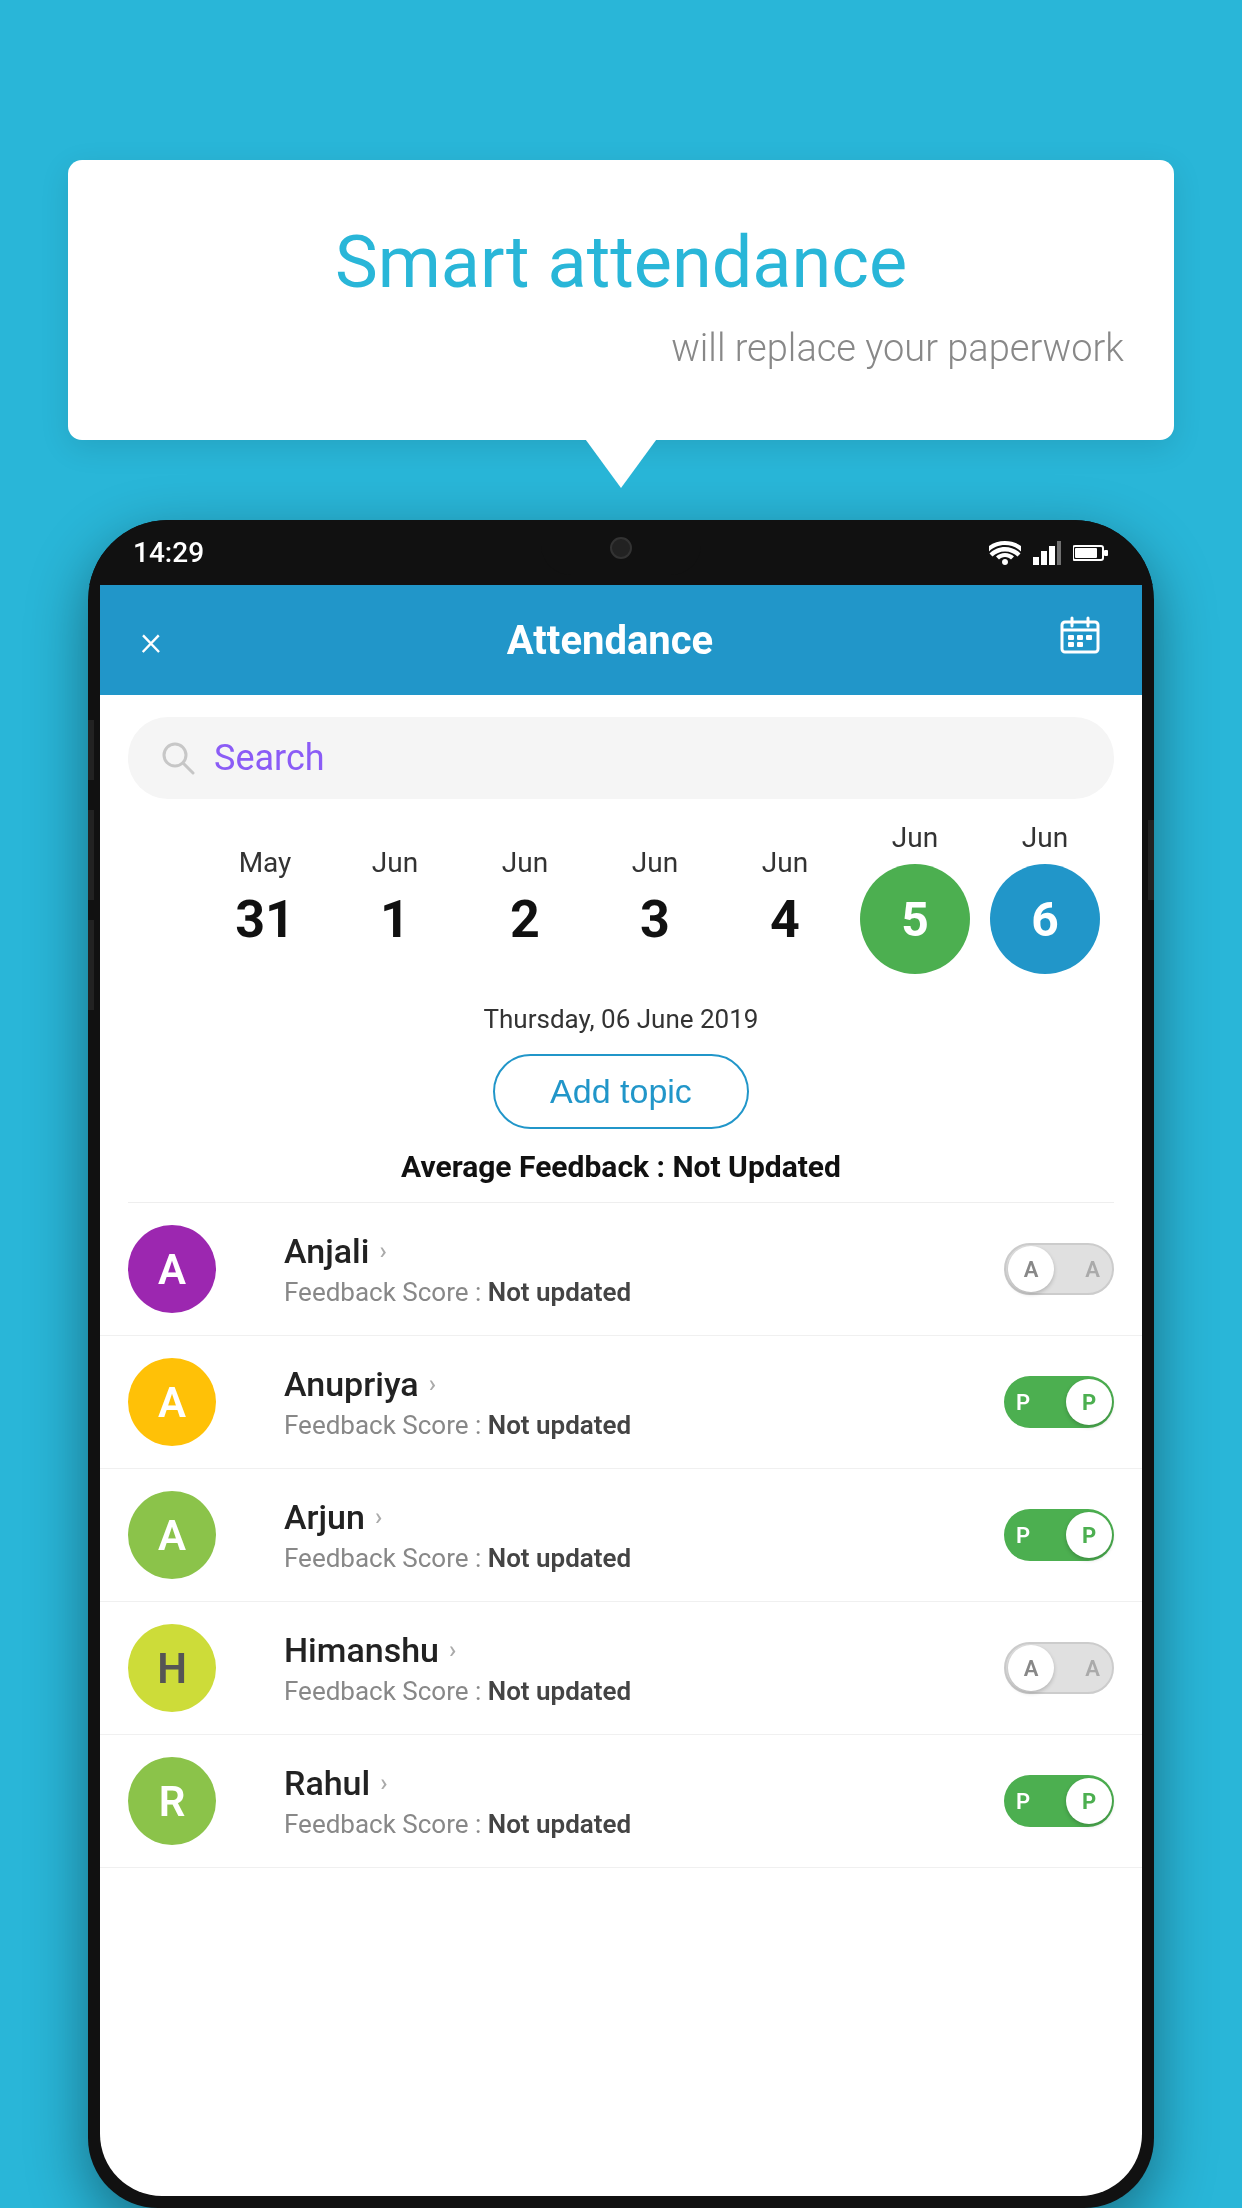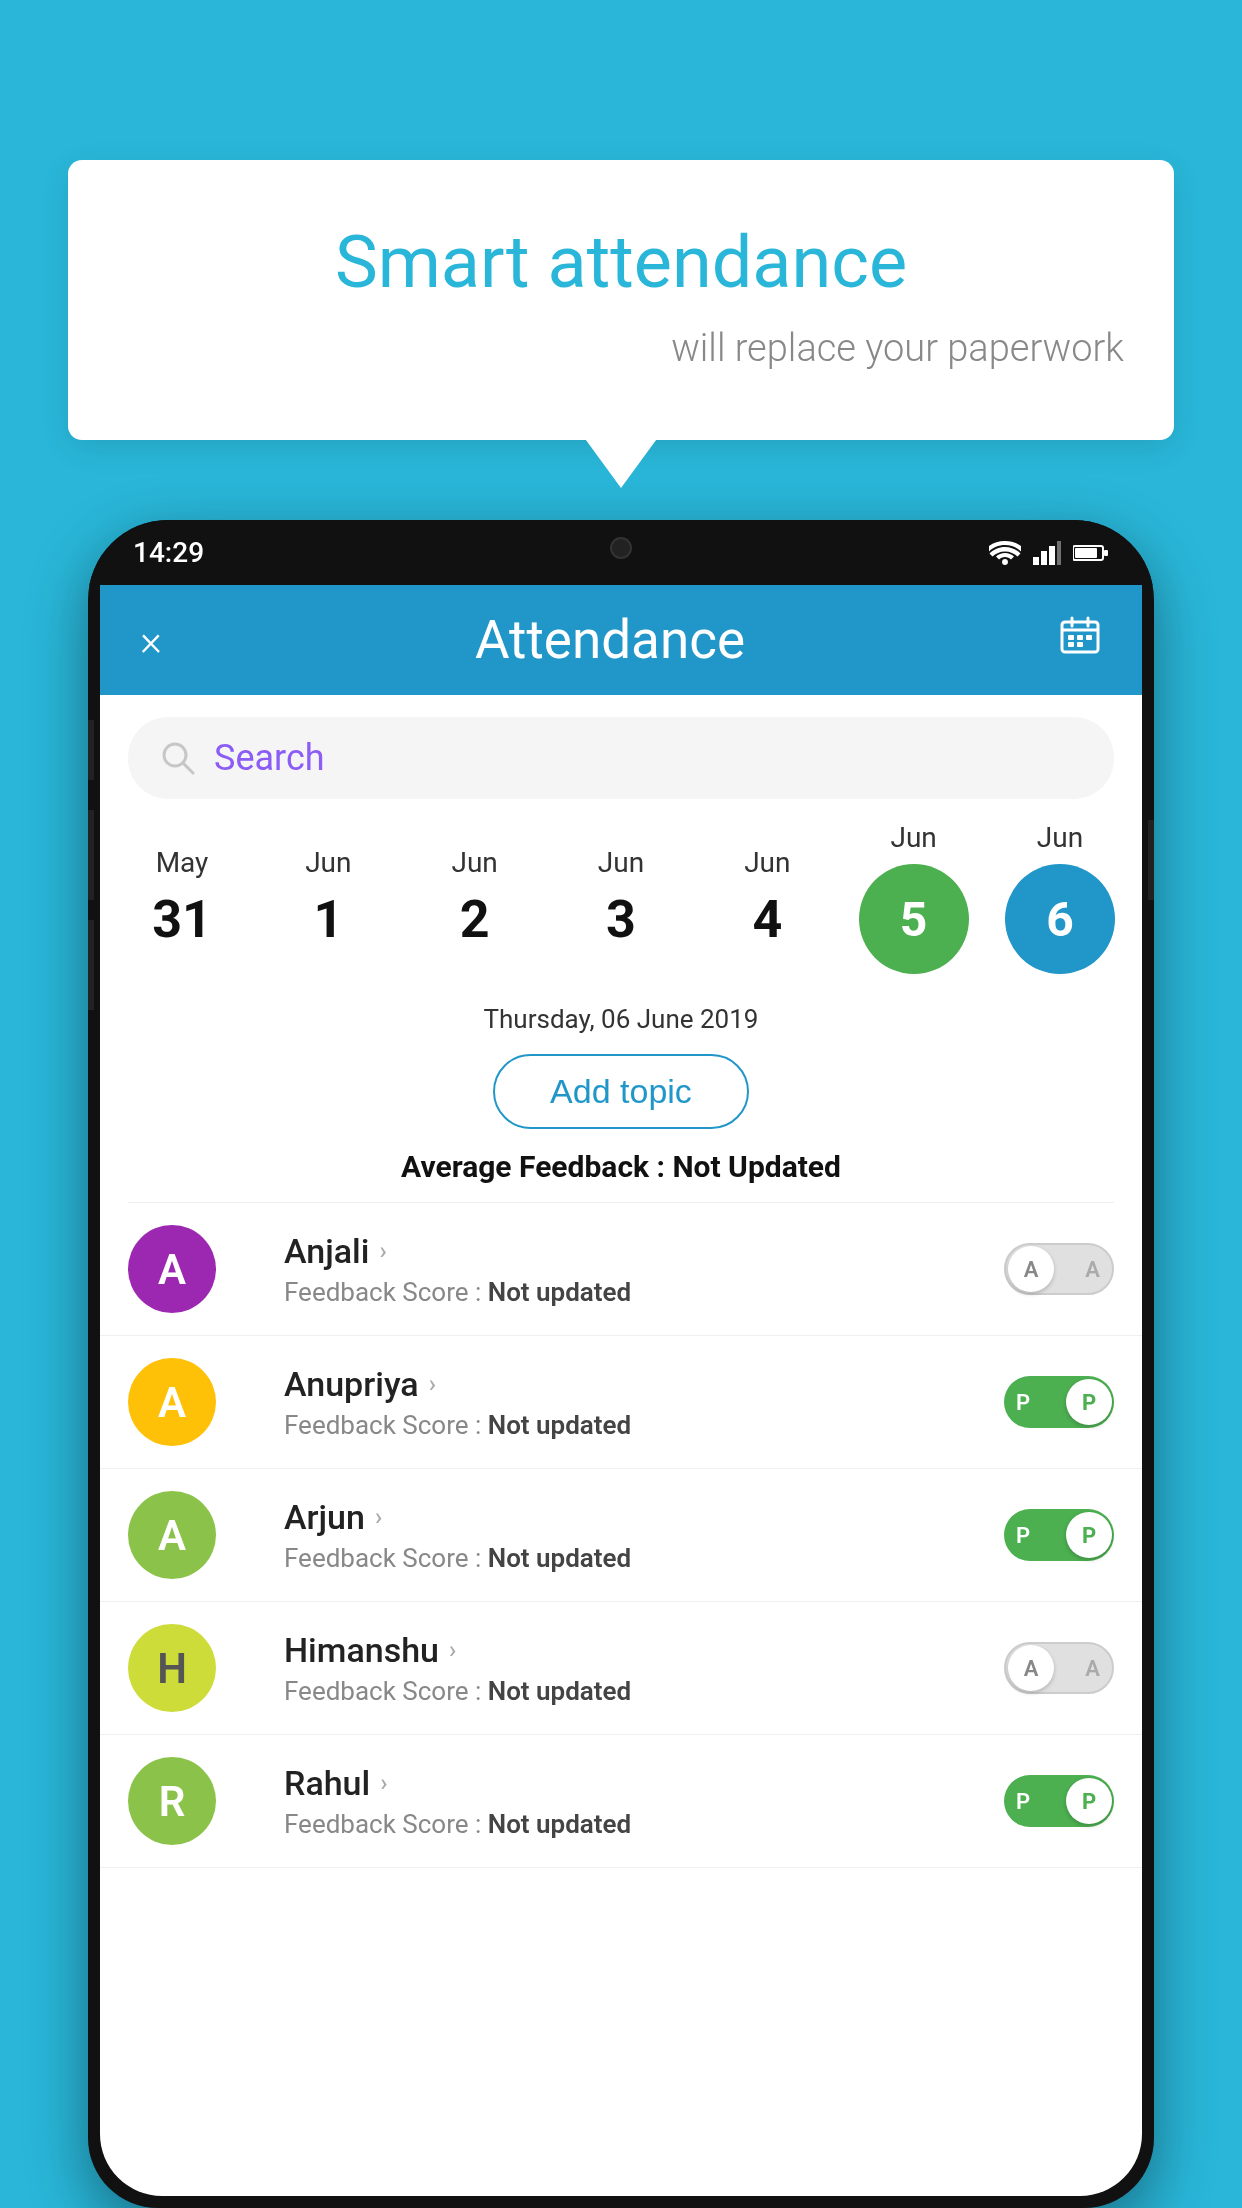--- a/index.html
+++ b/index.html
@@ -143,22 +143,22 @@
     }
 
     .header-close {
       color: white;
       font-size: 42px;
       font-weight: 300;
     }
 
     .header-title {
       color: white;
-      font-size: 53px;
-      font-weight: 400;
+      font-size: 40px;
+      font-weight: 700;
     }
 
     .header-calendar {
       color: white;
       font-size: 38px;
     }
 
     
     .search-bar {
       background: #f5f5f5;
@@ -177,22 +177,22 @@
 
     .search-text {
       font-size: 36px;
       color: #8b5cf6;
     }
 
     
     .date-strip {
       display: flex;
       align-items: center;
-      justify-content: space-between;
-      padding: 0 17px;
+      justify-content: flex-end;
+      padding: 0 32px;
       margin-top: 10px;
     }
 
     .date-col {
       display: flex;
       flex-direction: column;
       align-items: center;
       gap: 10px;
       width: 130px;
     }

